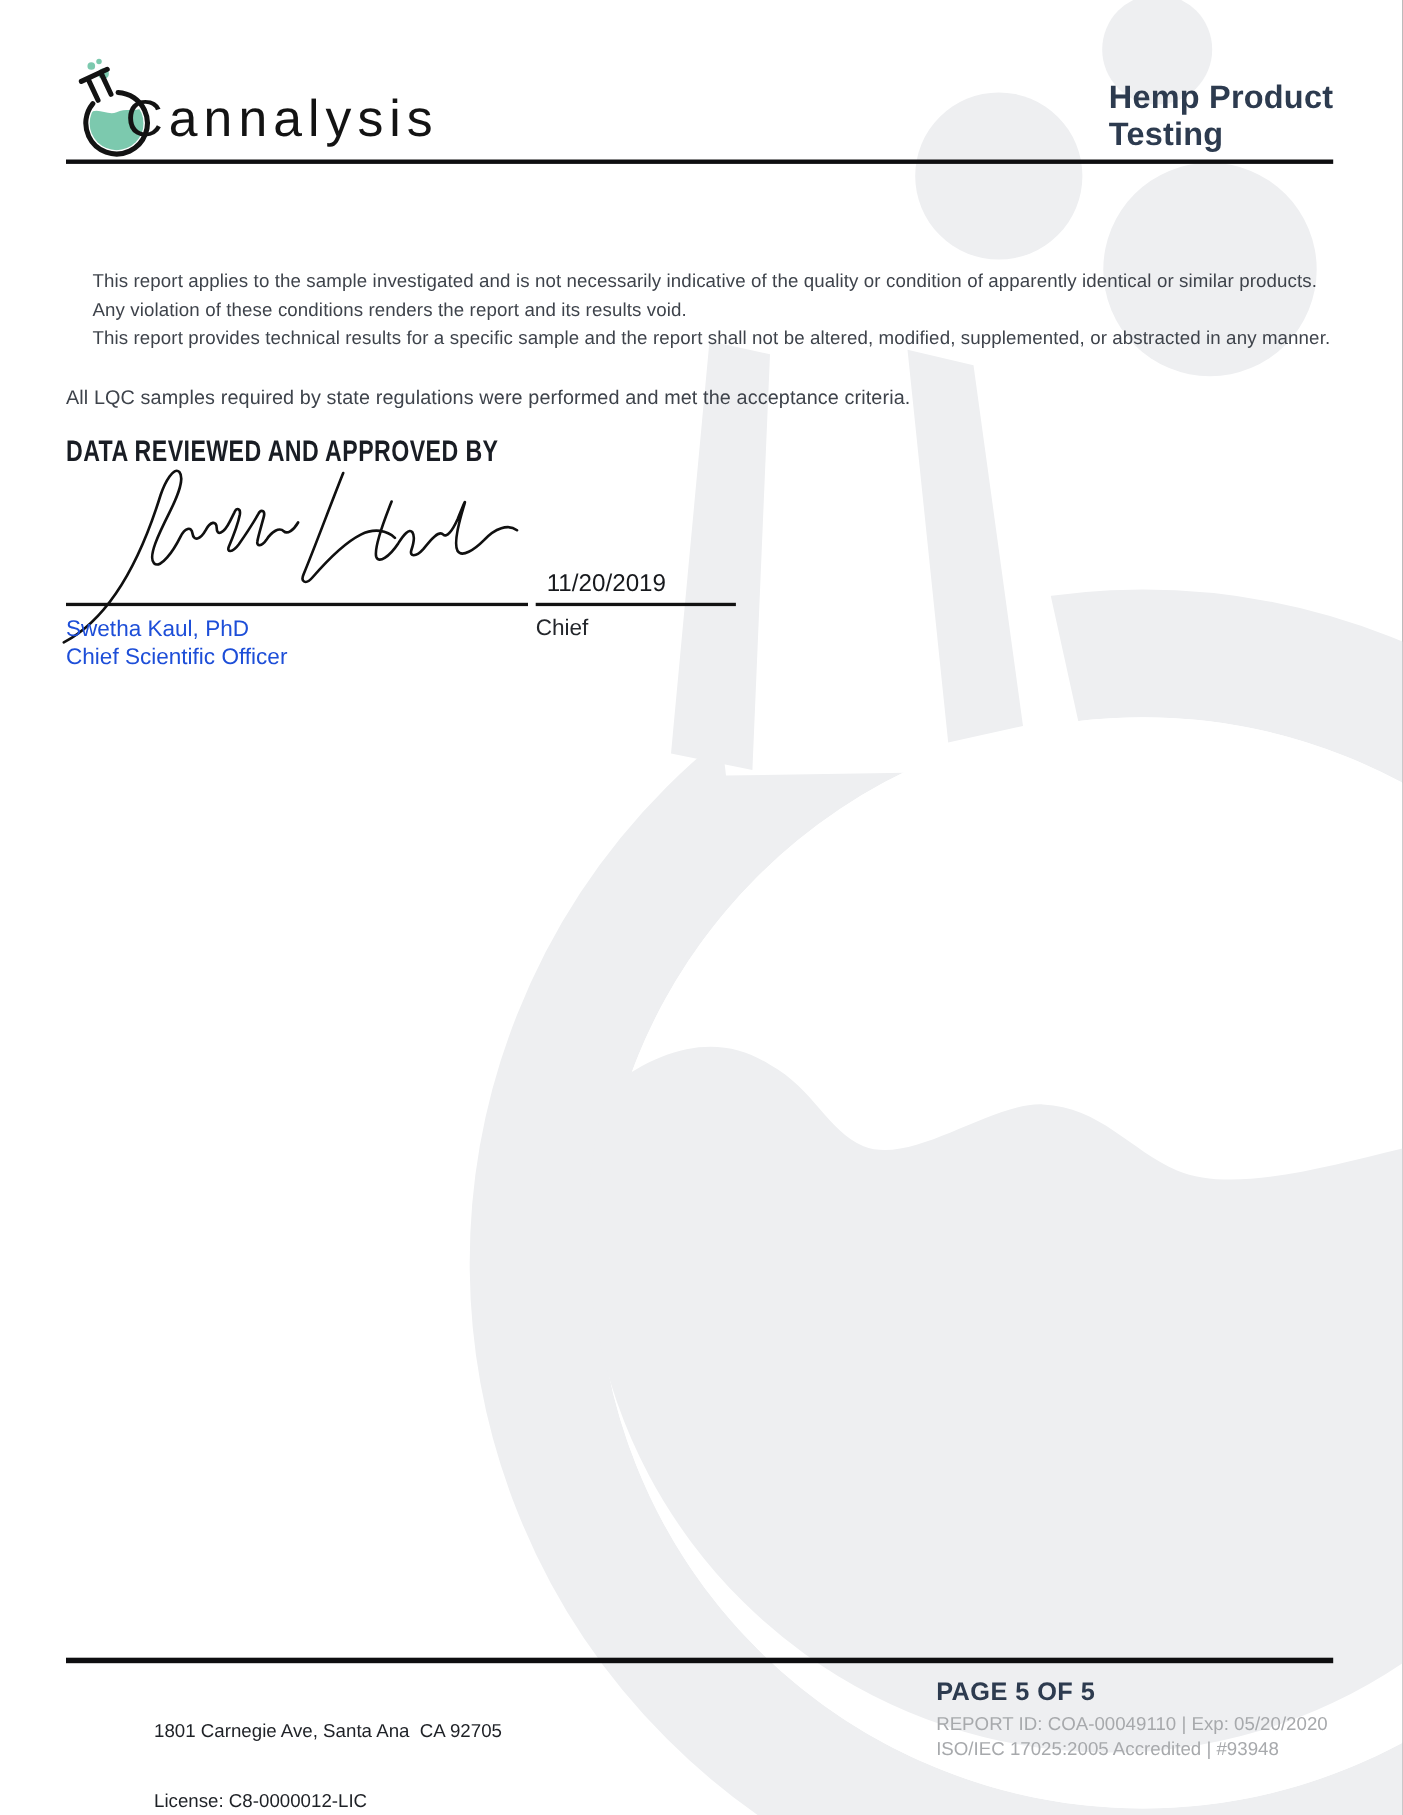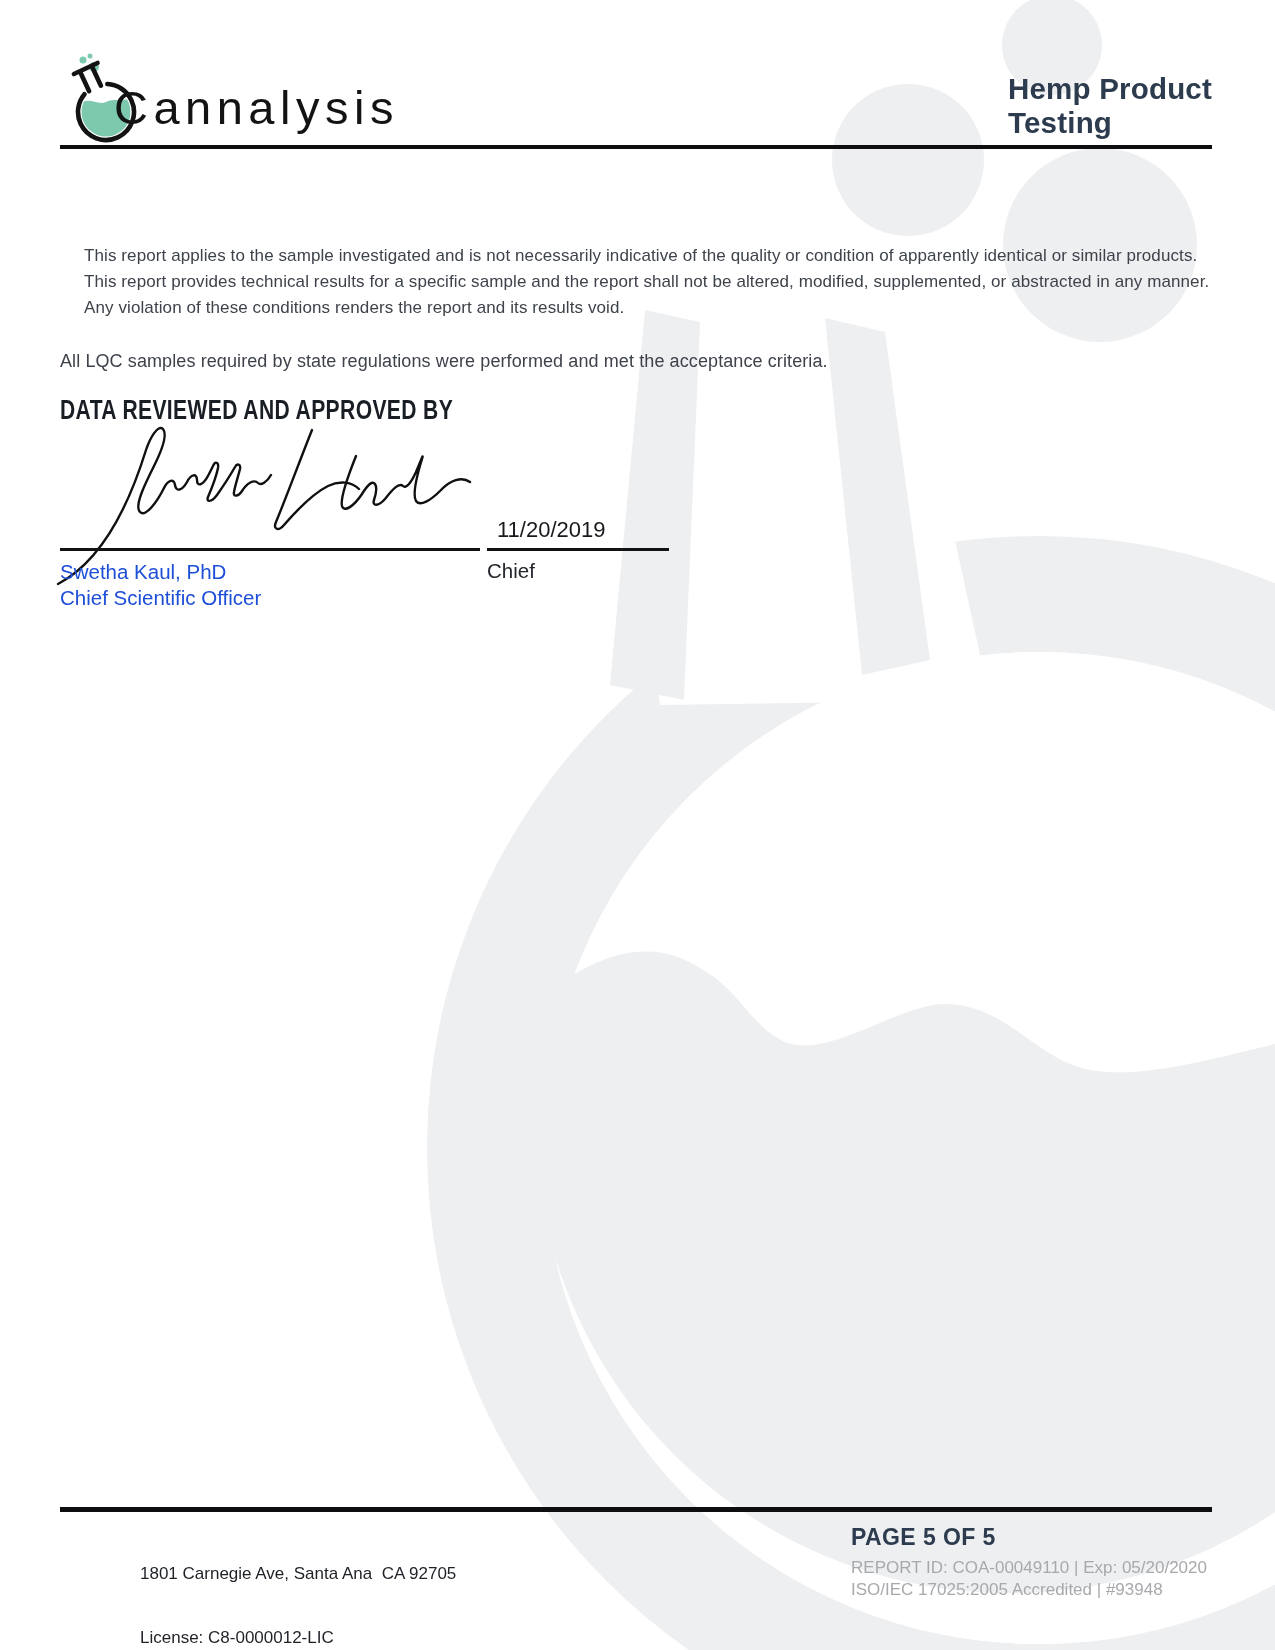--- a/index.html
+++ b/index.html
@@ -81,22 +81,22 @@
   </svg>
   <div class="abs brand">Cannalysis</div>
   <div class="abs tagline">
     <div>Hemp Product</div>
     <div>Testing</div>
   </div>
   <div class="abs rule"></div>
 
   <div class="abs disclaimer">
     <div>This report applies to the sample investigated and is not necessarily indicative of the quality or condition of apparently identical or similar products.</div>
+    <div>Any violation of these conditions renders the report and its results void.</div>
     <div>This report provides technical results for a specific sample and the report shall not be altered, modified, supplemented, or abstracted in any manner.</div>
-    <div>Any violation of these conditions renders the report and its results void.</div>
   </div>
   <div class="abs lqc">All LQC samples required by state regulations were performed and met the acceptance criteria.</div>
 
   <div class="abs approve-heading">DATA REVIEWED AND APPROVED BY</div>
 
   <svg class="abs signature-svg" width="430" height="175" viewBox="0 0 430 175">
     <g fill="none" stroke="#101010" stroke-width="2.4" stroke-linecap="round" stroke-linejoin="round">
       <path d="M8,172 C50,150 78,96 96,38 C100,26 108,12 113,17 C118,23 112,38 104,54
                C95,72 84,94 90,100 C96,106 108,88 114,76 C118,68 124,66 125,73
                C126,80 132,79 137,70 C141,62 147,61 147,68 C147,75 153,74 159,62

